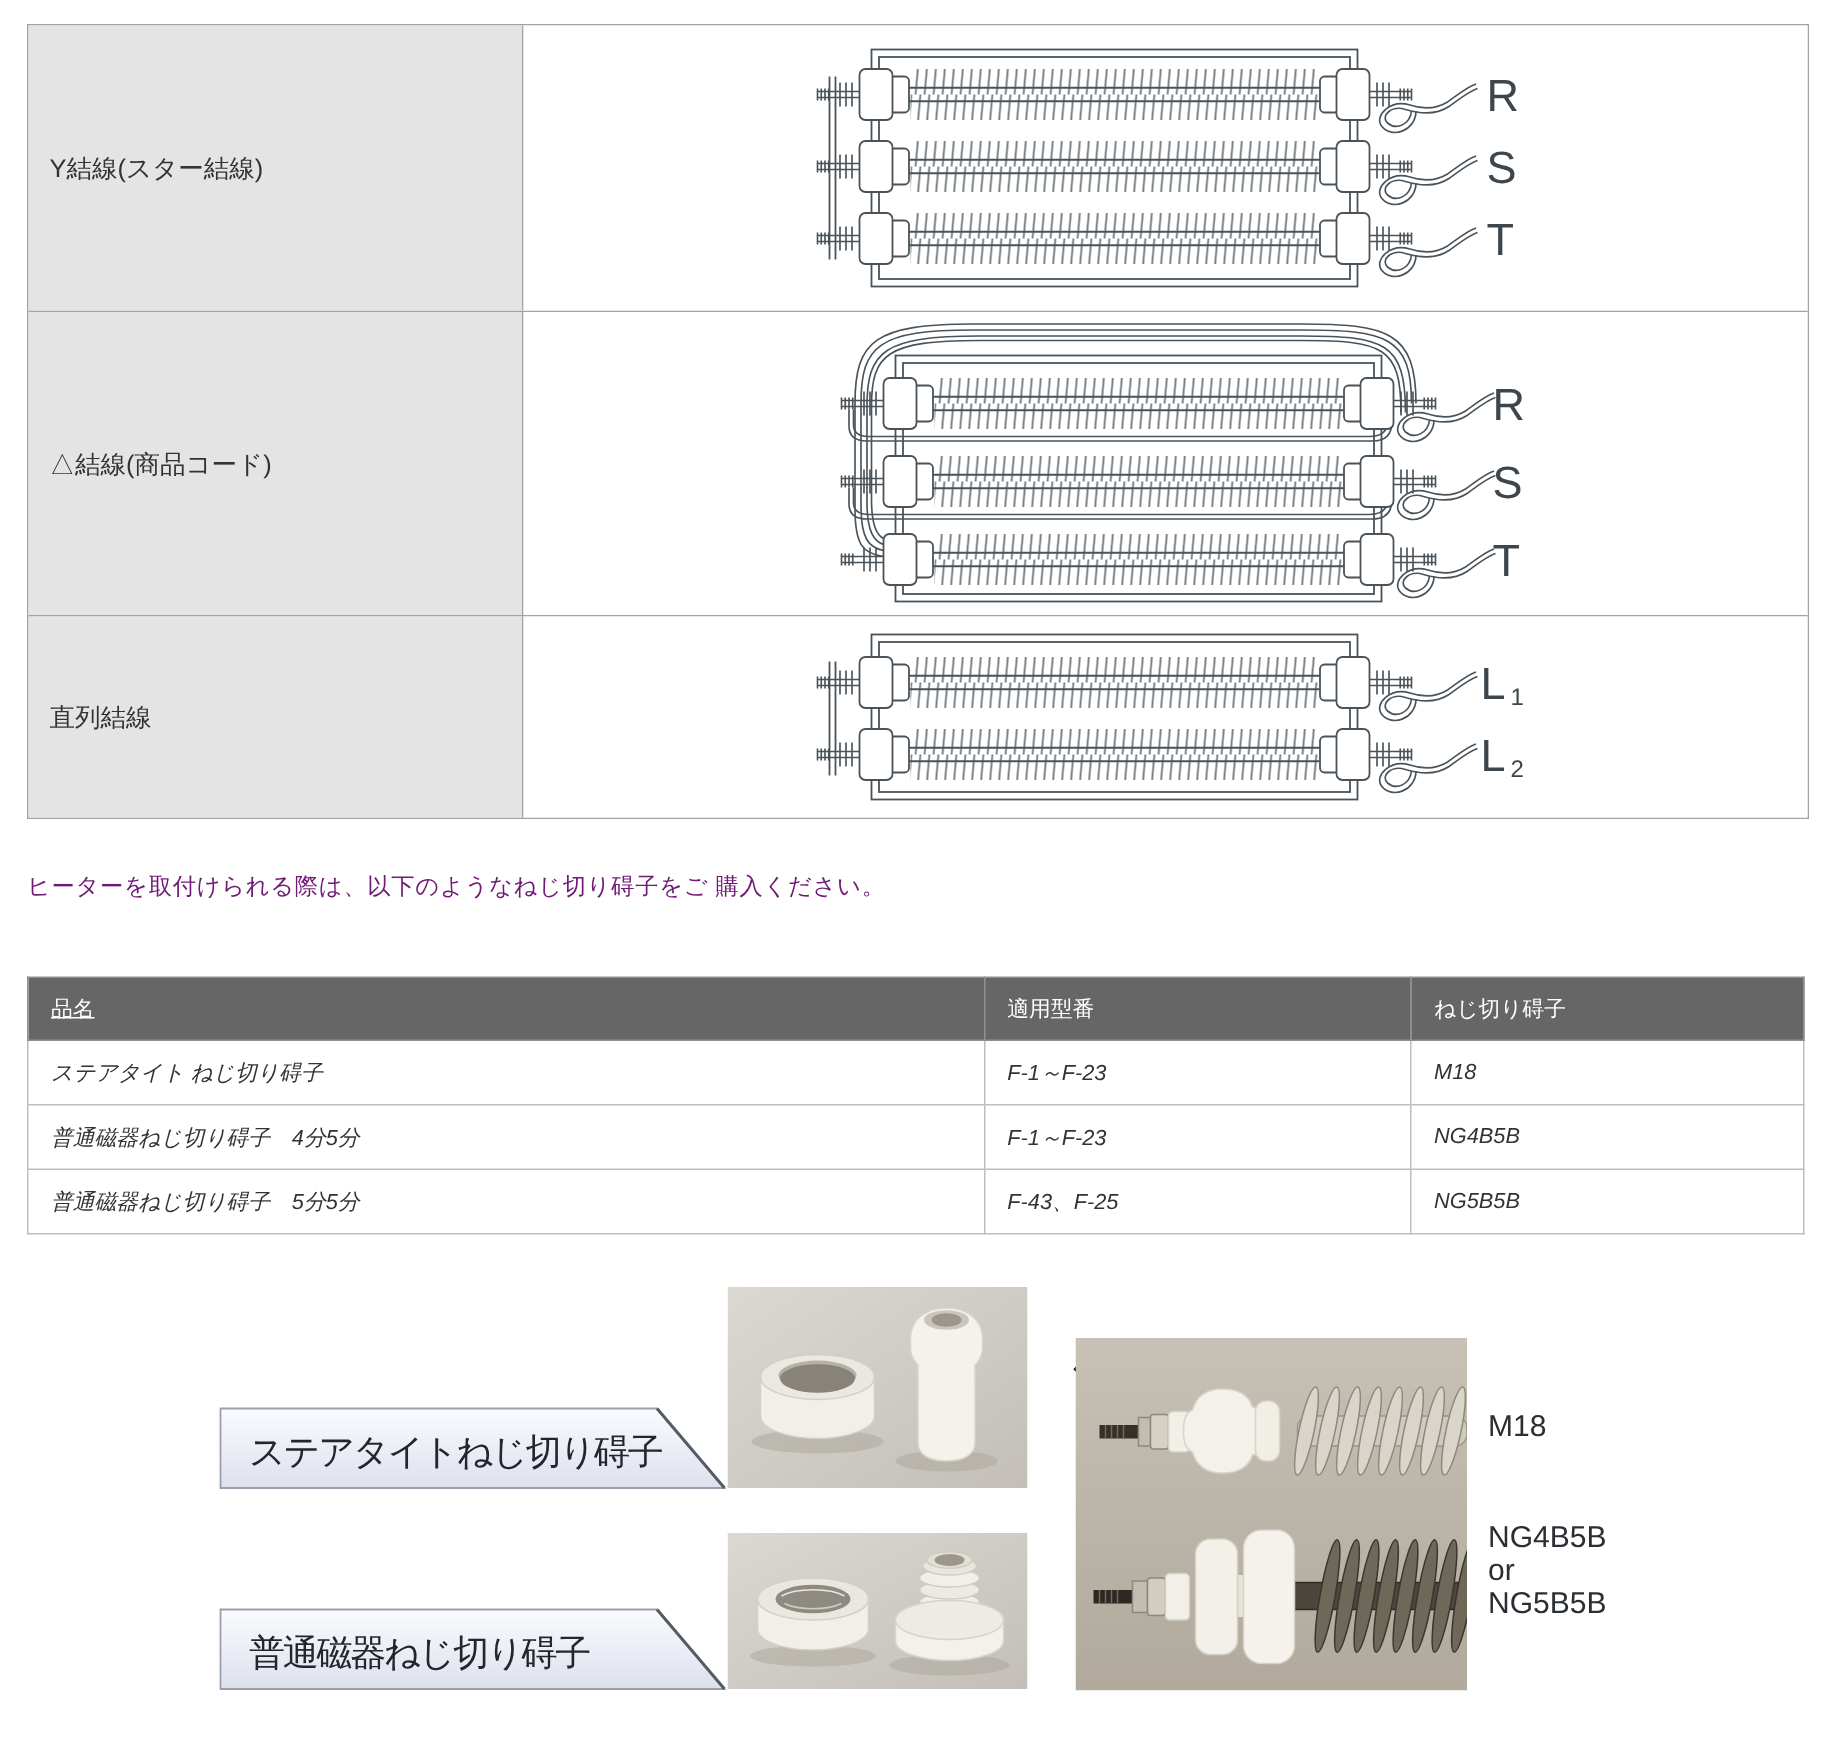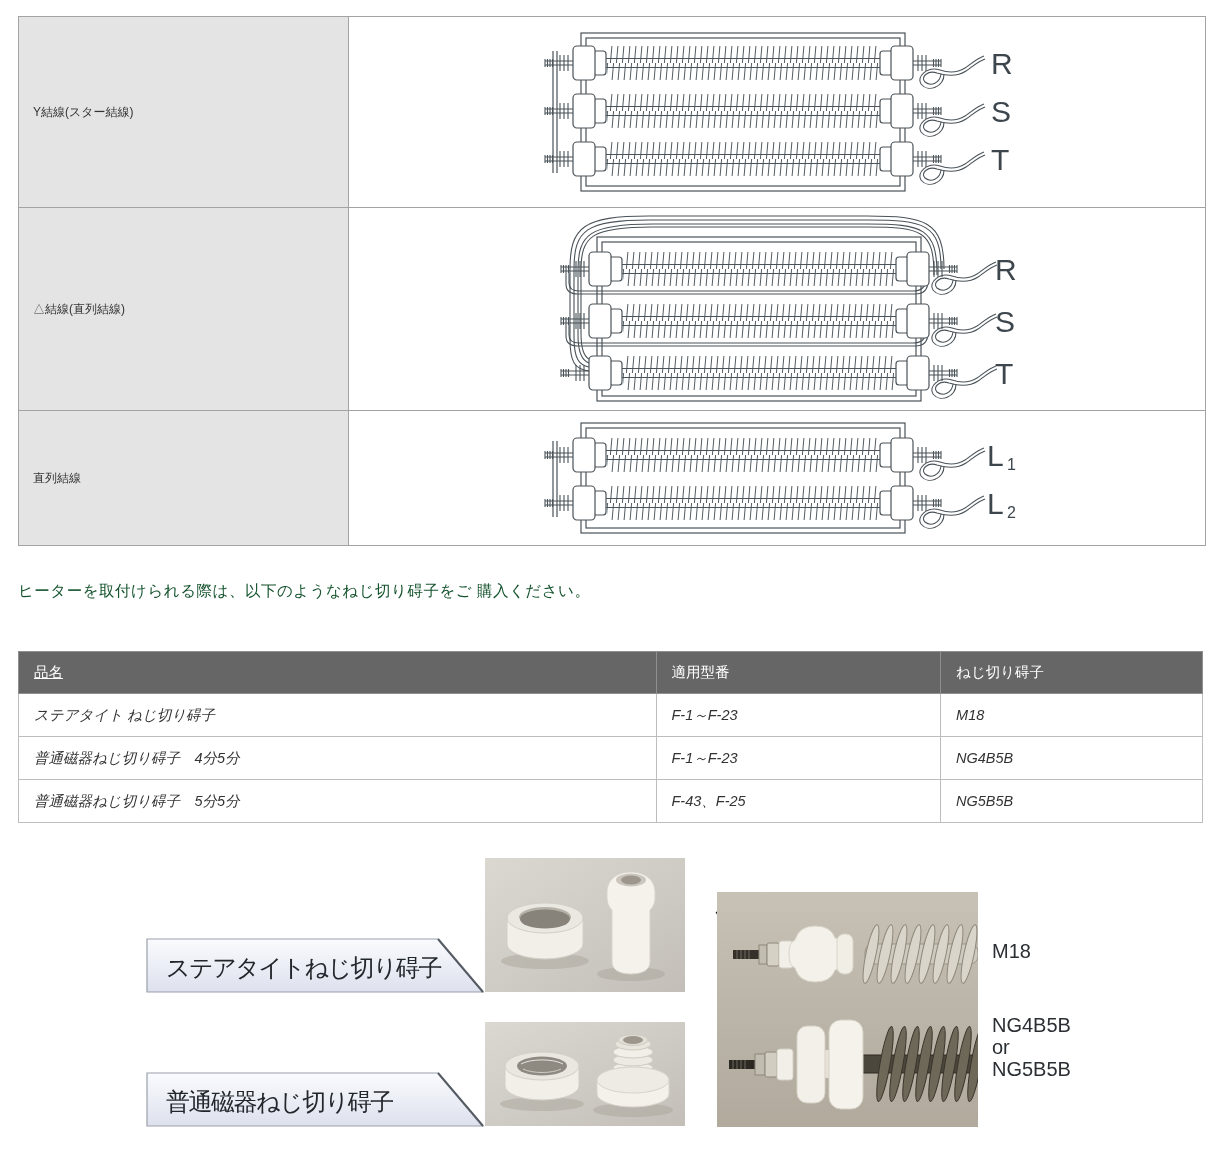--- a/index.html
+++ b/index.html
@@ -4,28 +4,28 @@
 <style>
   html,body{margin:0;padding:0;background:#fff;}
   body{font-family:"Liberation Sans",sans-serif;}
   #app{position:relative;width:1220px;height:1160px;background:#fff;overflow:hidden;}
 
   
   .wiring-table{position:absolute;left:18px;top:16px;width:1186px;border:1px solid #a3a3a3;}
   .wrow{display:flex;}
   .wrow + .wrow{border-top:1px solid #a3a3a3;}
   .wlabel{width:330px;flex:0 0 330px;background:#e4e4e4;border-right:1px solid #a3a3a3;
-          display:flex;align-items:center;padding-left:14px;font-size:12px;color:#333;box-sizing:border-box;}
+          display:flex;align-items:center;padding-left:14px;font-size:17px;color:#333;box-sizing:border-box;}
   .wdiagram{flex:1;display:flex;align-items:center;justify-content:center;background:#fff;}
   .r1{height:190px;} .r2{height:202px;} .r3{height:134px;}
   svg text.term{font-family:"Liberation Sans",sans-serif;font-size:30px;fill:#3d464c;font-weight:400;}
   svg text.termsub{font-family:"Liberation Sans",sans-serif;font-size:16px;fill:#3d464c;}
 
   
-  .note{position:absolute;left:18px;top:581px;font-size:15.5px;color:#14532d;letter-spacing:.5px;}
+  .note{position:absolute;left:18px;top:581px;font-size:15.5px;color:#701a75;letter-spacing:.5px;}
 
   
   table.ins{position:absolute;left:18px;top:651px;width:1185px;border-collapse:collapse;border:1px solid #9e9e9e;}
   table.ins th{background:#666;color:#fff;font-weight:400;text-align:left;font-size:14.5px;
                height:41px;padding:0 0 0 15px;border:1px solid #8f8f8f;}
   table.ins td{background:#fff;color:#333;font-size:14.5px;height:42px;padding:0 0 0 15px;
                border:1px solid #bdbdbd;font-style:italic;}
   .c1{width:650px;text-decoration:underline;} .c2{width:280px;} .c3{width:255px;}
 
   
@@ -105,21 +105,21 @@
           <use href="#wire" transform="translate(404,93)"></use>
           <use href="#wire" transform="translate(404,141)"></use>
           <text class="term" x="454" y="51">R</text>
           <text class="term" x="454" y="99">S</text>
           <text class="term" x="454" y="147">T</text>
         </svg>
       </div>
     </div>
 
     <div class="wrow r2">
-      <div class="wlabel">△結線(直列結線)</div>
+      <div class="wlabel">△結線(商品コード)</div>
       <div class="wdiagram">
         <svg width="480" height="196" viewBox="0 0 480 196">
           <g stroke="#4a5359" fill="none" stroke-width="1.1">
             <path d="M407,58 C407,10 388,5 330,5 H112 C46,5 33,16 33,58 V128 C33,152 38,158 52,160"></path>
             <path d="M404,58 C404,13 387,9 330,9 H112 C49,9 37,19 37,58 V126 C37,148 42,154 52,156"></path>
             <path d="M400,64 C400,17 386,13 330,13 H116 C52,13 41,23 41,60 V124 C41,144 46,150 52,152"></path>
             <path d="M397,64 C397,20 385,16 330,16 H116 C54,16 44,25 44,60 V122 C44,140 48,146 52,148"></path>
             <path d="M32,62 V72 Q32,80 42,80 H376 Q388,80 388,70 V66"></path>
             <path d="M29,62 V73 Q29,83 41,83 H378 Q391,83 391,70 V66"></path>
             <path d="M32,114 V124 Q32,132 42,132 H376 Q388,132 388,122 V118"></path>

